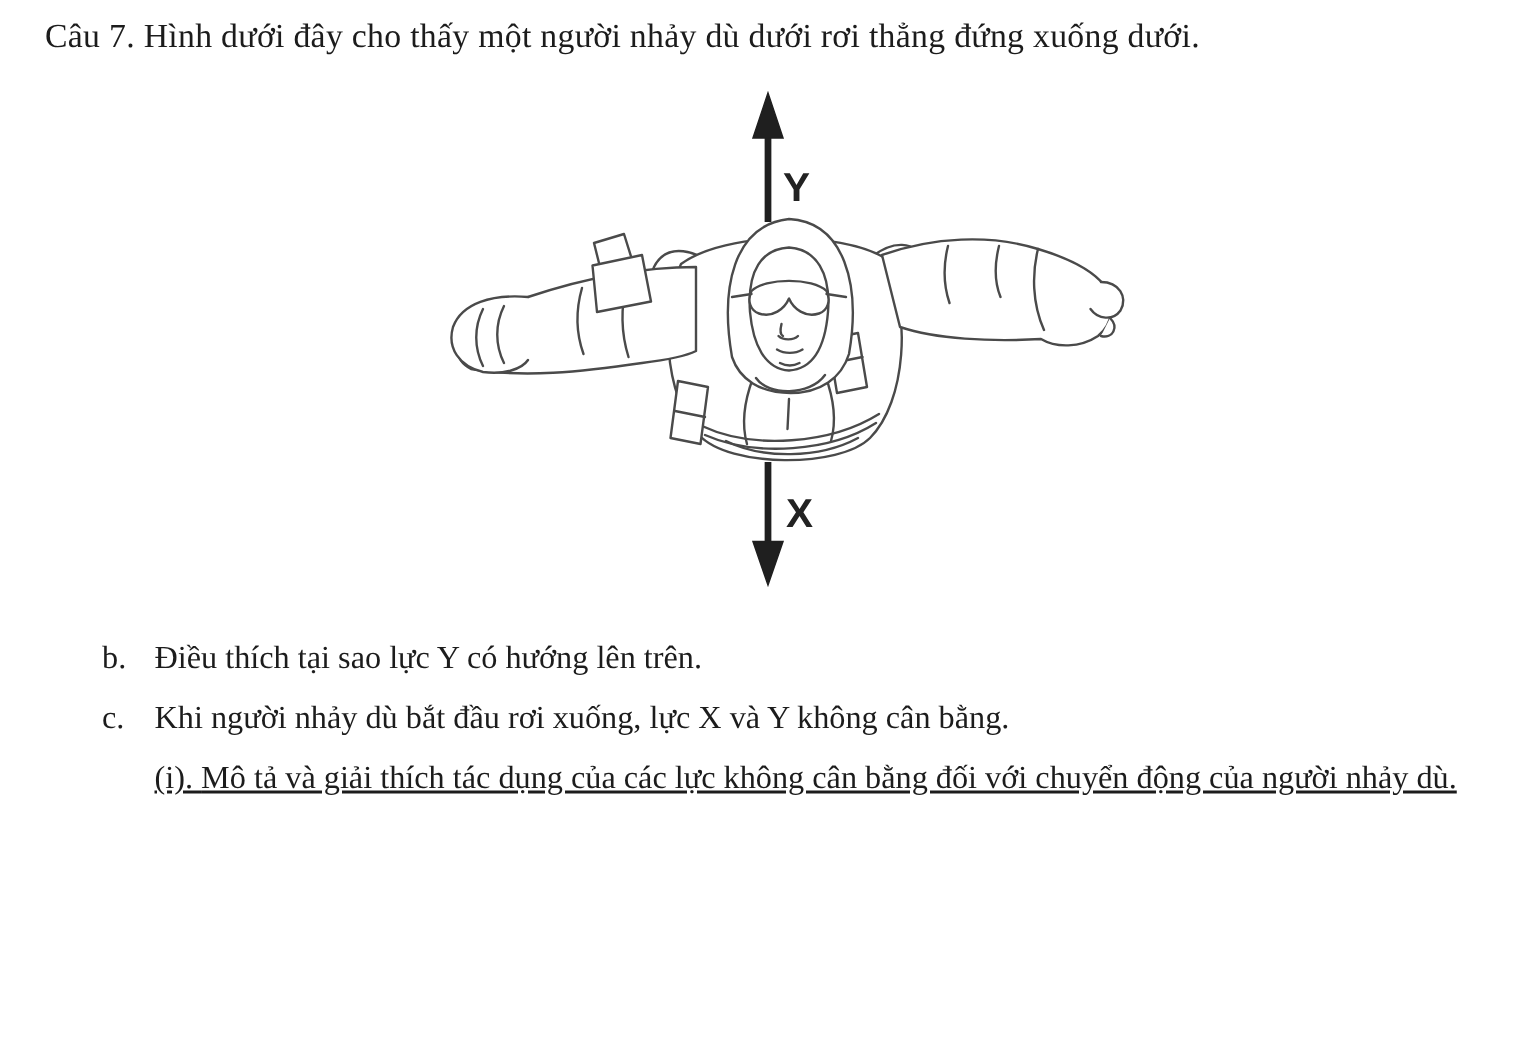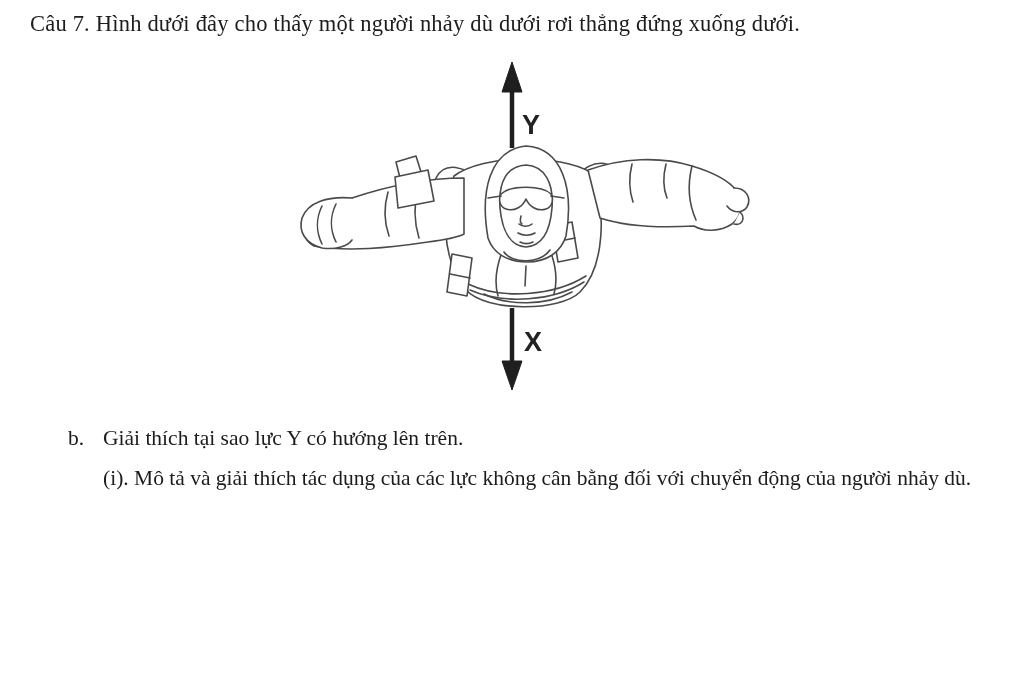--- a/index.html
+++ b/index.html
@@ -16,21 +16,21 @@
   .title .bold { font-weight:normal; }
   .figure {
     position:absolute; left:288px; top:56px; width:464px; height:348px;
   }
   .items {
     position:absolute; left:68px; top:418px; width:940px;
     font-size:21.5px;
   }
   .item { height:40px; line-height:40px; white-space:nowrap; }
   .marker { display:inline-block; width:35px; }
-  .sub { margin:0 0 0 35px; width:898px; line-height:40px; }
+  .sub { margin:0 0 0 35px; width:898px; line-height:40px;text-decoration:underline; }
   svg text.axis-label {
     font-family:"Liberation Sans","DejaVu Sans",sans-serif;
     font-weight:600;
   }
 </style>
 </head>
 <body>
 
 <div class="page">
 
@@ -101,23 +101,26 @@
     <g fill="#222222">
       <text class="axis-label" x="234" y="78" font-size="27">Y</text>
       <text class="axis-label" x="236" y="295" font-size="27">X</text>
     </g>
   </svg>
 
   <div class="items">
 
 
     <div class="item">
-      <span class="marker">b.</span><span>Giải thích tại sao lực Y có hướng lên trên.</span>
+      <span class="marker">b.</span><span>Điều thích tại sao lực Y có hướng lên trên.</span>
     </div>
 
+    <div class="item">
+      <span class="marker">c.</span><span>Khi người nhảy dù bắt đầu rơi xuống, lực X và Y không cân bằng.</span>
+    </div>
 
     <p class="sub">
       <span>(i).</span>
       <span>Mô tả và giải thích tác dụng của các lực không cân bằng đối với chuyển động của người nhảy dù.</span>
     </p>
 
 
   </div>
 </div>
 

